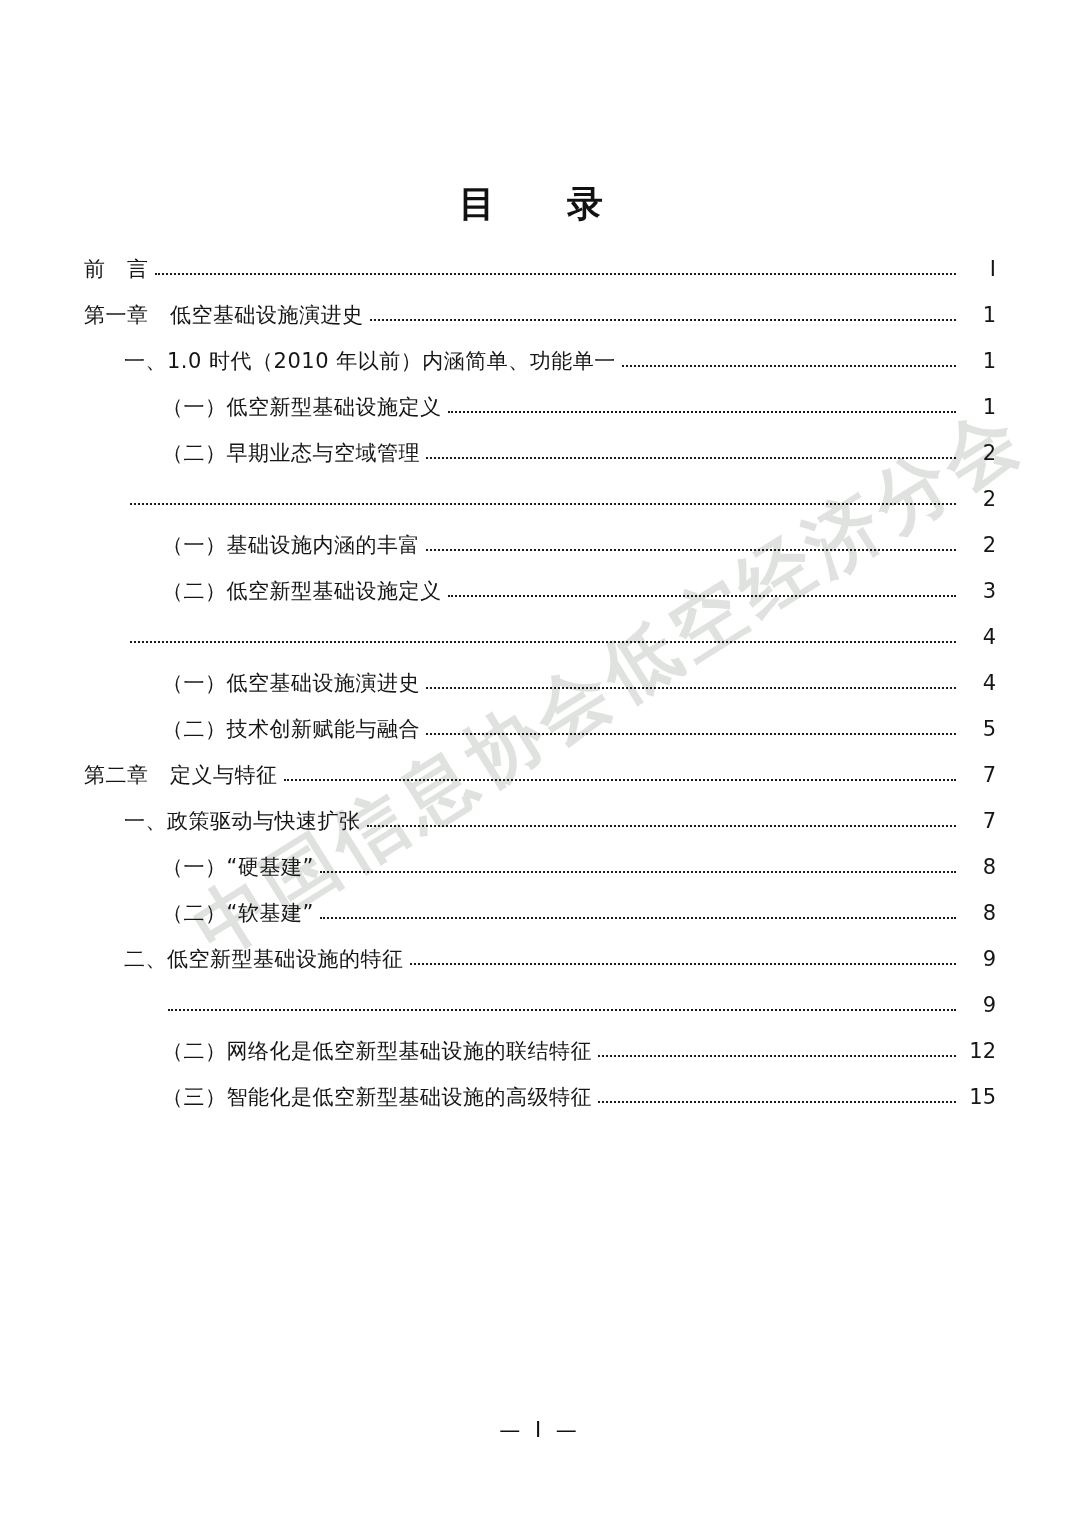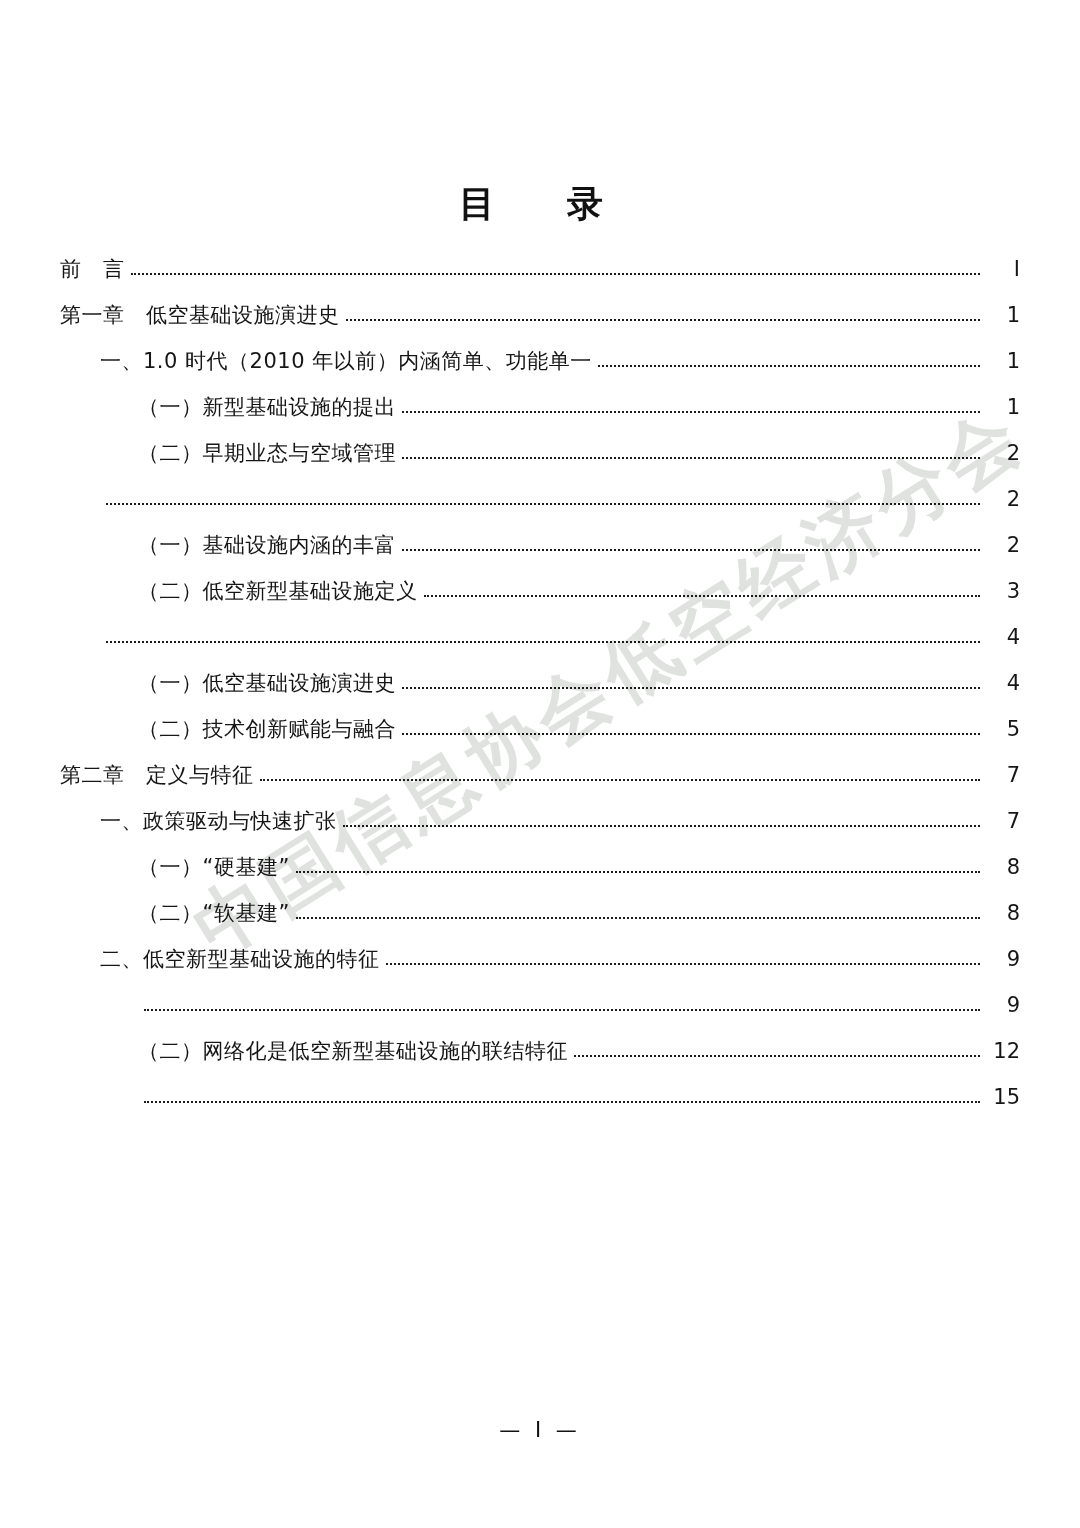--- a/index.html
+++ b/index.html
@@ -36,21 +36,21 @@
     font-size: 74px;
     letter-spacing: 6px;
     font-weight: 600;
     color: rgba(150, 160, 150, 0.30);
     transform: rotate(-32deg);
     white-space: nowrap;
   }
   .content {
     position: relative;
     z-index: 10;
-    padding: 0 60px;
+    padding: 0 84px;
   }
   .toc-title {
     margin-top: 180px;
     text-align: center;
     font-size: 36px;
     font-weight: bold;
     letter-spacing: 18px;
     font-family: "DejaVu Sans", sans-serif;
     color: #111;
   }
@@ -125,21 +125,21 @@
           <span class="label">第一章　低空基础设施演进史</span>
           <span class="dots"></span>
           <span class="pageno">1</span>
         </div>
         <div class="toc-entry lvl1">
           <span class="label">一、1.0 时代（2010 年以前）内涵简单、功能单一</span>
           <span class="dots"></span>
           <span class="pageno">1</span>
         </div>
         <div class="toc-entry lvl2">
-          <span class="label">（一）新型基础设施的提出</span>
+          <span class="label">（一）低空新型基础设施定义</span>
           <span class="dots"></span>
           <span class="pageno">1</span>
         </div>
         <div class="toc-entry lvl2">
           <span class="label">（二）早期业态与空域管理</span>
           <span class="dots"></span>
           <span class="pageno">2</span>
         </div>
         <div class="toc-entry lvl1">
           <span class="dots"></span>
@@ -197,20 +197,21 @@
         <div class="toc-entry lvl2">
           <span class="dots"></span>
           <span class="pageno">9</span>
         </div>
         <div class="toc-entry lvl2">
           <span class="label">（二）网络化是低空新型基础设施的联结特征</span>
           <span class="dots"></span>
           <span class="pageno">12</span>
         </div>
         <div class="toc-entry lvl2">
+          <span class="label">（三）智能化是低空新型基础设施的高级特征</span>
           <span class="dots"></span>
           <span class="pageno">15</span>
         </div>
       </div>
 
   </div>
 
   <div class="footer">— I —</div>
 
 </div>

